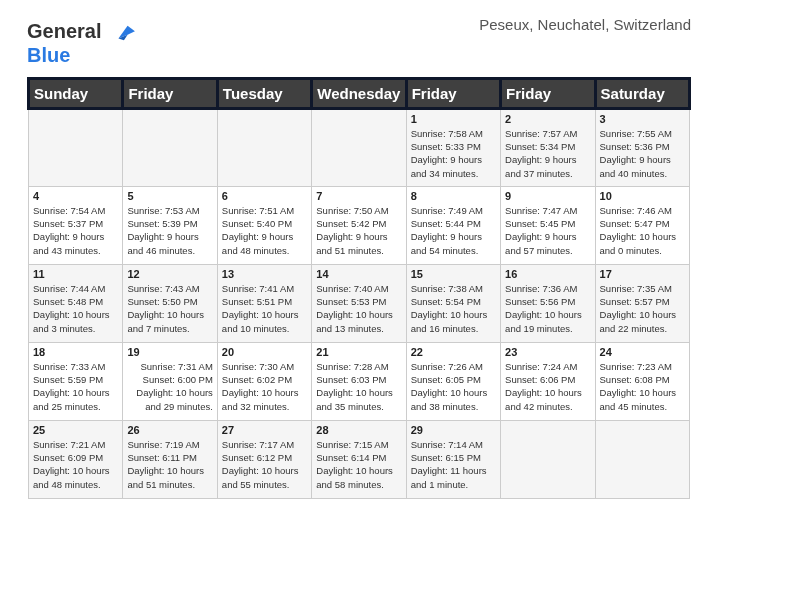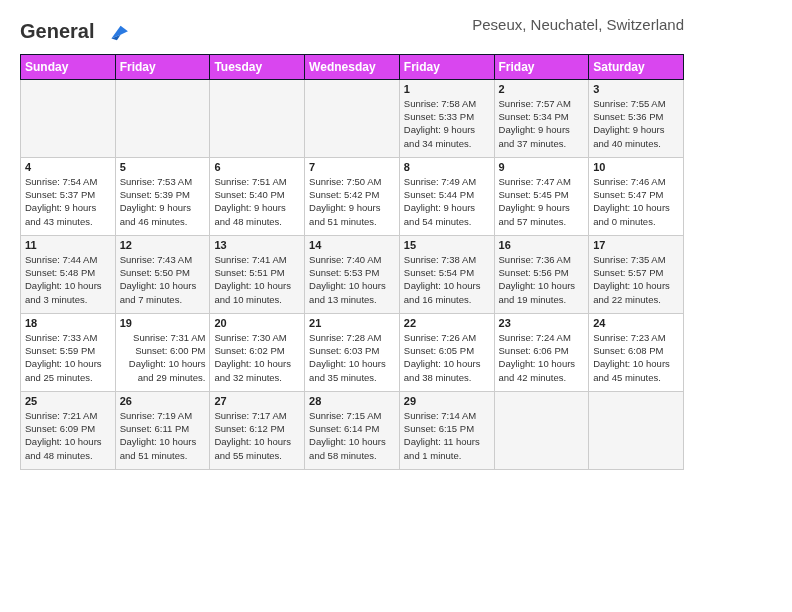--- a/index.html
+++ b/index.html
@@ -6,20 +6,21 @@
     body {
       font-family: Arial, sans-serif;
       background: #fff;
       width: 792px;
       height: 612px;
       overflow: hidden;
     }
     .page {
       width: 704px;
       padding: 16px 20px 10px 20px;
+      margin-left: 7px;
     }
     .header-area {
       display: flex;
       justify-content: space-between;
       align-items: flex-start;
       margin-bottom: 10px;
     }
     .logo {
       display: flex;
       align-items: center;
@@ -42,27 +43,27 @@
     .subtitle {
       font-size: 15px;
       color: #555;
     }
     table {
       width: 100%;
       border-collapse: collapse;
       table-layout: fixed;
     }
     thead tr th {
-      background-color: #d946ef;
+      background-color: #404040;
       color: #fff;
-      font-size: 12px;
+      font-size: 15px;
       font-weight: bold;
       padding: 5px 4px;
       text-align: left;
-      border: 1px solid #0f172a;
+      border: 3px solid #0f172a;
     }
     tbody tr td {
       border: 1px solid #ccc;
       vertical-align: top;
       padding: 3px 4px;
       font-size: 10px;
       color: #222;
       height: 78px;
     }
     tbody tr:nth-child(odd) td {
@@ -90,20 +91,21 @@
   <div class="header-area">
     <div class="logo">
       <div>
         <div style="font-size:20px;font-weight:bold;color:#333;line-height:1.15;">
           <span style="color:#333;">General</span>
           <svg class="logo-icon" viewBox="0 0 30 24" style="display:inline-block;vertical-align:middle;">
             <polygon points="10,18 20,4 28,10 20,14" fill="#2a7ae2"></polygon>
             <polygon points="10,18 20,14 16,20" fill="#1a5fba"></polygon>
           </svg>
         </div>
+        <div style="font-size:20px;font-weight:bold;color:#2a7ae2;line-height:1.15;">Blue</div>
       </div>
     </div>
     <div class="title-area">
       <div class="subtitle">Peseux, Neuchatel, Switzerland</div>
     </div>
   </div>
 
   <table>
     <thead>
       <tr>

